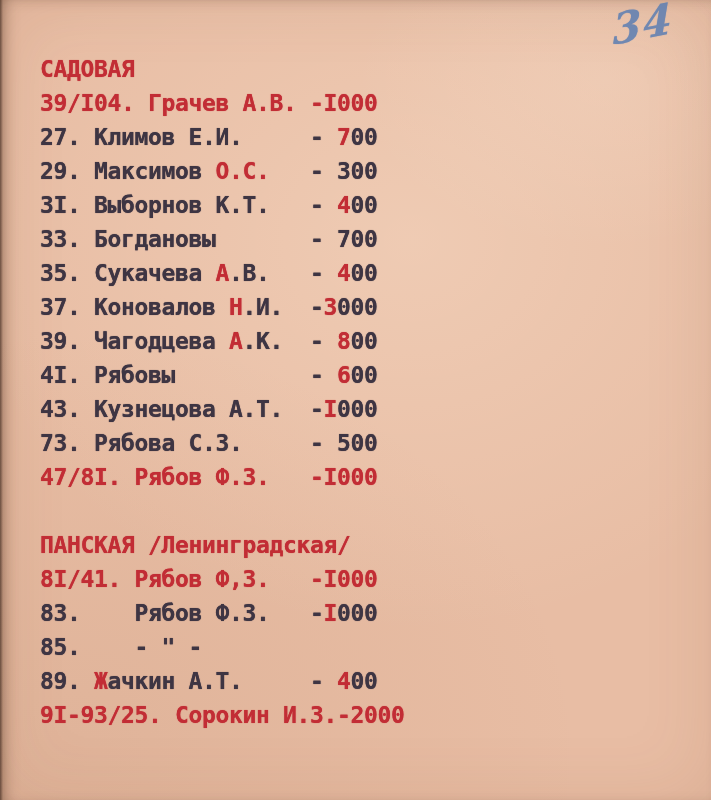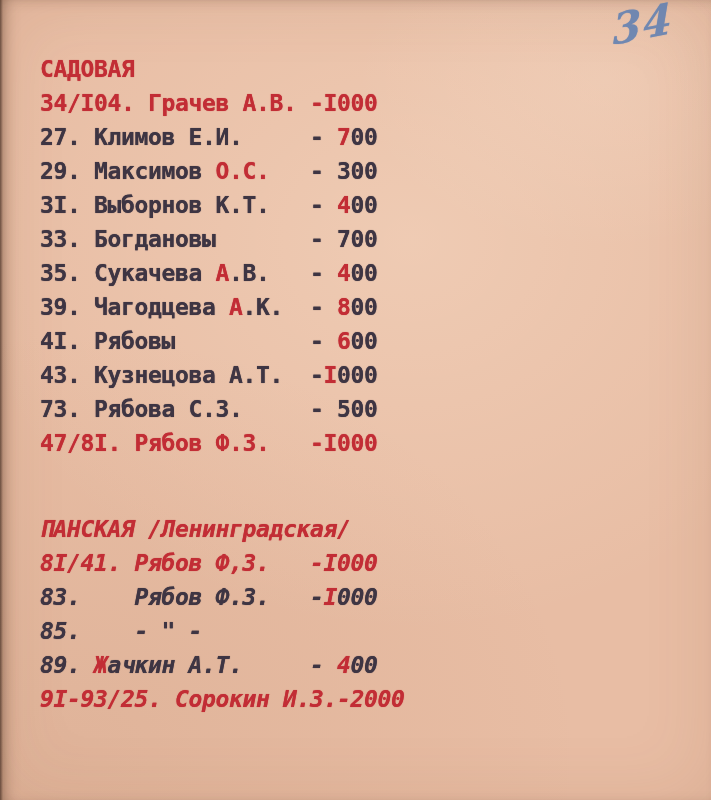--- a/index.html
+++ b/index.html
@@ -35,39 +35,40 @@
   }
   .doc{
     position:absolute;left:40px;top:52px;
     font-size:23px;font-weight:bold;letter-spacing:-0.35px;
   }
   .line{
     height:34px;line-height:34px;white-space:pre;
     text-shadow:0 0 0.8px currentColor;
     color:var(--ink,#3e3543);
   }
-  .section + .section{margin-top:52px;font-style:italic;}
+  .section + .section{margin-top:34px;}
   .c-ink{color:var(--ink,#3e3543);}
   .c-red{color:var(--red,#c0303a);}
 </style>
 </head>
 <body>
 
 <div class="paper">
   <div class="edge-strip"></div>
   <div class="pagenum">34</div>
   <div class="doc" id="doc">
       <div class="section">
         <div class="line"><span class="c-red">САДОВАЯ</span></div>
-        <div class="line"><span class="c-red">34/I04. Грачев А.В. -I000</span></div>
+        <div class="line"><span class="c-red">39/I04. Грачев А.В. -I000</span></div>
         <div class="line"><span class="c-ink">27. Климов Е.И.     - </span><span class="c-red">7</span><span class="c-ink">00</span></div>
         <div class="line"><span class="c-ink">29. Максимов </span><span class="c-red">О.С.</span><span class="c-ink">   - 300</span></div>
         <div class="line"><span class="c-ink">3I. Выборнов К.Т.   - </span><span class="c-red">4</span><span class="c-ink">00</span></div>
         <div class="line"><span class="c-ink">33. Богдановы       - 700</span></div>
         <div class="line"><span class="c-ink">35. Сукачева </span><span class="c-red">А</span><span class="c-ink">.В.   - </span><span class="c-red">4</span><span class="c-ink">00</span></div>
+        <div class="line"><span class="c-ink">37. Коновалов </span><span class="c-red">Н</span><span class="c-ink">.И.  -</span><span class="c-red">3</span><span class="c-ink">000</span></div>
         <div class="line"><span class="c-ink">39. Чагодцева </span><span class="c-red">А</span><span class="c-ink">.К.  - </span><span class="c-red">8</span><span class="c-ink">00</span></div>
         <div class="line"><span class="c-ink">4I. Рябовы          - </span><span class="c-red">6</span><span class="c-ink">00</span></div>
         <div class="line"><span class="c-ink">43. Кузнецова А.Т.  -</span><span class="c-red">I</span><span class="c-ink">000</span></div>
         <div class="line"><span class="c-ink">73. Рябова С.З.     - 500</span></div>
         <div class="line"><span class="c-red">47/8I. Рябов Ф.З.   -I000</span></div>
       </div>
       <div class="section">
         <div class="line"><span class="c-red">ПАНСКАЯ /Ленинградская/</span></div>
         <div class="line"><span class="c-red">8I/41. Рябов Ф,З.   -I000</span></div>
         <div class="line"><span class="c-ink">83.    Рябов Ф.З.   -</span><span class="c-red">I</span><span class="c-ink">000</span></div>

